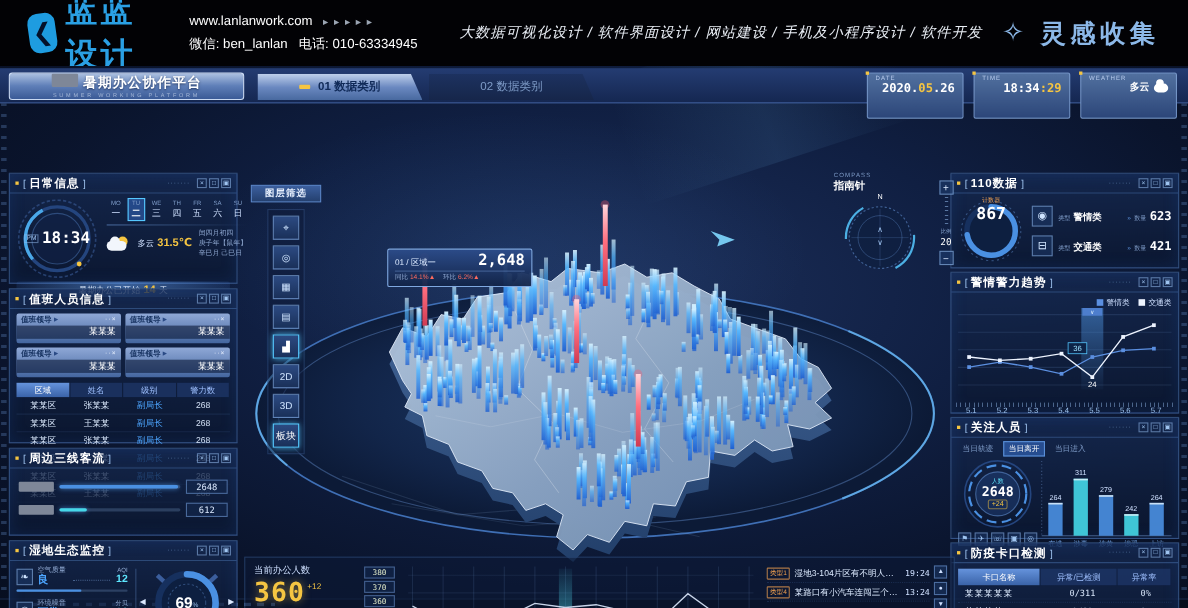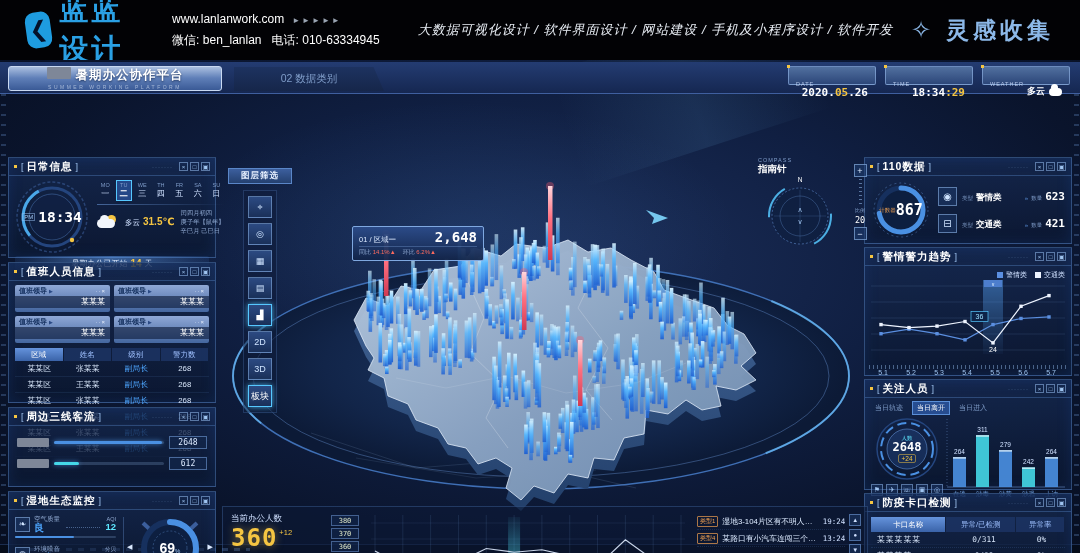--- a/index.html
+++ b/index.html
@@ -47,22 +47,22 @@
   .plaque-sub{color:rgba(235,244,255,.55);font-size:5px;letter-spacing:2.5px;filter:blur(.4px)}
   .tabs{position:absolute;left:234px;top:5px;display:flex;height:24px}
   .tab{width:150px;display:flex;align-items:center;justify-content:center;gap:7px;font-size:10.5px;
     color:#7f9cc8;background:linear-gradient(180deg,#1d3260,#16264a);
     clip-path:polygon(0 0,93% 0,100% 100%,0 100%);margin-right:6px;cursor:pointer}
   .tab .dash-ic{display:none}
   .tab.active{background:linear-gradient(180deg,#c0d1ec,#6a88c0 52%,#48699f);color:#10ole}
   .tab.active{color:#102a58;font-weight:bold}
   .tab.active .dash-ic{display:inline-block;width:10px;height:4px;background:#f5c542;border-radius:1px}
   .infoboxes{position:absolute;right:10px;top:4px;display:flex;gap:9px}
-  .ibox{position:relative;height:19px;border-radius:2px;border:1px solid rgba(150,185,235,.6);
-    background:linear-gradient(180deg,#51709f,#2c4679);padding:14px 7px 0 7px;min-width:88px}
+  .ibox{position:relative;height:42px;border-radius:2px;border:1px solid rgba(150,185,235,.6);
+    background:linear-gradient(180deg,#51709f,#2c4679);padding:2px 7px 0 7px;min-width:88px}
   .ibox:before{content:"";position:absolute;left:-2px;top:-2px;width:3px;height:3px;background:#f5c542}
   .ibox .lab{font-size:5.5px;color:#cfe0ff;letter-spacing:1px;opacity:.8}
   .ibox .val{font-size:11px;color:#fff;text-align:right;font-family:"DejaVu Sans Mono",monospace;font-weight:bold;line-height:1}
   .ibox .val .hl{color:#f5c542}
   .ibox .val .dot:before{content:"."}
   .ibox .val .sec:before{content:":"}
   .cloud-ic{display:inline-block;width:13px;height:8px;background:#fff;border-radius:6px;position:relative;vertical-align:middle;margin-left:4px}
   .cloud-ic:before{content:"";position:absolute;left:2px;top:-4px;width:7px;height:7px;background:#fff;border-radius:50%}
 
   
@@ -156,21 +156,21 @@
   .eco-div{width:1px;background:rgba(120,170,240,.3);margin:2px 7px}
   .eco-gauge{position:relative;width:78px;height:66px;flex:none}
   .eco-gtxt{position:absolute;inset:0;display:flex;align-items:center;justify-content:center;color:#fff}
   .eco-gv{font-size:14px;font-weight:bold}.eco-gu{font-size:6px;margin-top:5px;color:#9fc4f0}
   .eco-arrow{position:absolute;top:28px;font-size:7px;color:#dceaff}
   .eco-arrow.l{left:-4px}.eco-arrow.r{right:-4px}
 
   
   .b110{display:flex;padding:4px 6px;gap:7px;align-items:center}
   .g110{position:relative;width:60px;height:60px;flex:none}
-  .g110-txt{position:absolute;inset:0;display:flex;flex-direction:row;align-items:center;justify-content:center;line-height:1.1}
+  .g110-txt{position:absolute;inset:0;display:flex;flex-direction:column;align-items:center;line-height:1.1}
   .g110-lab{font-size:5.5px;color:#f0a050}.g110-val{font-size:15px;font-weight:bold;color:#fff;font-family:"DejaVu Sans Mono",monospace}
   .i110{flex:1;display:flex;flex-direction:column;gap:8px}
   .irow{display:flex;gap:5px;align-items:center}
   .iic{width:19px;height:19px;border:1px solid rgba(150,190,240,.55);background:rgba(30,60,110,.5);
     color:#cfe4ff;font-size:10px;display:flex;align-items:center;justify-content:center;flex:none}
   .ibody{flex:1}
   .iline{display:flex;align-items:baseline;gap:3px}
   .ilab{font-size:5.5px;color:#7f9cc8}.ityp{font-size:8.5px;color:#fff;font-weight:bold}
   .ichev{font-size:6px;color:#5a8fd8;margin-left:auto}
   .icnt-l{font-size:5.5px;color:#7f9cc8}.icnt{font-size:11px;color:#fff;font-weight:bold;font-family:"DejaVu Sans Mono",monospace}
@@ -296,20 +296,24 @@
 
     <div class="dhead">
       <div class="plaque">
         <div class="plaque-row">
           <span class="censor" style="width:24px;height:12px"></span>
           <span class="plaque-title">暑期办公协作平台</span>
         </div>
         <div class="plaque-sub">SUMMER WORKING PLATFORM</div>
       </div>
       <div class="tabs" id="tabs">
+          <div class="tab active">
+            <span class="dash-ic"></span>
+            <span>01 数据类别</span>
+          </div>
           <div class="tab">
             <span>02 数据类别</span>
           </div>
         </div>
       <div class="infoboxes">
         <div class="ibox">
           <div class="lab">DATE</div>
           <div class="val"><span>2020</span><span class="dot"></span><span class="hl">05</span><span class="dot"></span><span>26</span></div>
         </div>
         <div class="ibox">

